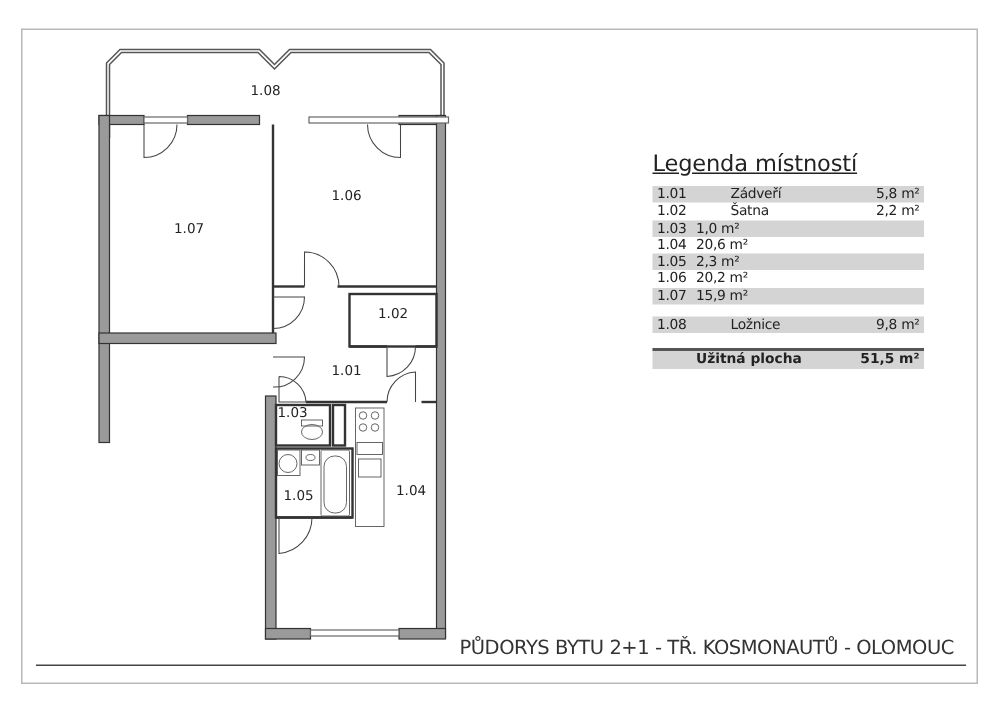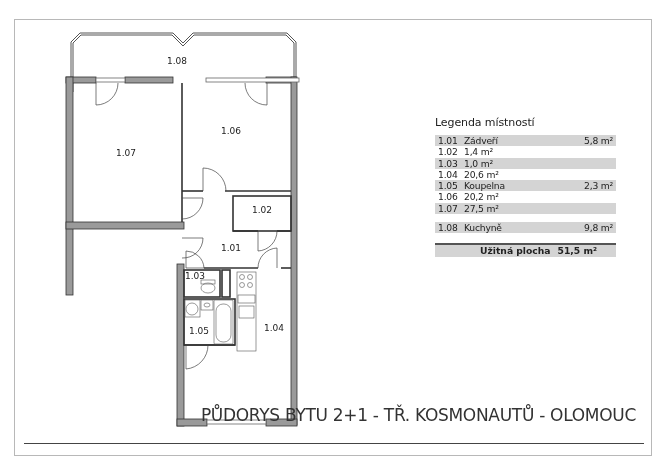--- a/index.html
+++ b/index.html
@@ -1,30 +1,30 @@
 <!DOCTYPE html>
 <html><head>
 <meta charset="utf-8">
 <style>
   html, body { margin: 0; padding: 0; background: #ffffff; }
   body { width: 664px; height: 468px; position: relative; overflow: hidden; font-family: "DejaVu Sans", sans-serif; }
   .frame { position: absolute; left: 14px; top: 19px; width: 638px; height: 437px; border: 1px solid #b8b8b8; box-sizing: border-box; }
   svg.plan { position: absolute; left: 0; top: 0; }
   .legend { position: absolute; left: 435px; top: 100px; width: 181px; color: #222; }
-  .legend-title { font-size: 11px; margin-bottom: 6px; letter-spacing: -0.1px; margin-top: 16px; }
+  .legend-title { font-size: 15px; text-decoration: underline; margin-bottom: 6px; letter-spacing: -0.1px; }
   .legend-row { display: flex; font-size: 9.2px; height: 11.3px; line-height: 11.3px; padding: 0 3px; letter-spacing: -0.2px; }
   .legend-row.shade { background: #d4d4d4; }
   .legend-row .num { width: 26px; }
-  .legend-row .name { flex: 1; }
+  .legend-row .name { flex: 1; margin-left: 23px; }
   .legend-row .area { }
   .legend-gap { height: 8px; }
-  .total-row { margin-top: 10px; border-top: 2px solid #555; background: #d4d4d4; display: flex; font-size: 9.2px; font-weight: bold; height: 12px; line-height: 12px; padding: 0 19px; }
+  .total-row { margin-top: 10px; border-top: 2px solid #555; background: #d4d4d4; display: flex; font-size: 9.2px; font-weight: bold; height: 12px; line-height: 12px; padding: 0 3px; }
   .total-row .num { width: 26px; }
   .total-row .name { flex: 1; }
-  .footer-title { position: absolute; right: 28px; top: 405px; font-size: 17px; color: #333; letter-spacing: -0.3px; }
+  .footer-title { position: absolute; right: 28px; top: 425px; font-size: 13px; color: #333; letter-spacing: -0.3px; }
   .footer-line { position: absolute; left: 24px; width: 620px; top: 443px; height: 1px; background: #444; }
   .room-label { position: absolute; font-size: 9px; color: #222; }
 </style>
 </head>
 <body>
 
 <div class="frame"></div>
 
 <svg class="plan" width="664" height="468" viewBox="0 0 664 468">
   <g fill="none" stroke="#555" stroke-width="1">
@@ -128,49 +128,49 @@
 <div class="legend">
   <div class="legend-title">Legenda místností</div>
 
   <div class="legend-row shade">
     <span class="num">1.01</span>
     <span class="name">Zádveří</span>
     <span class="area">5,8 m²</span>
   </div>
   <div class="legend-row">
     <span class="num">1.02</span>
-    <span class="area">1,4 m²</span>
+    <span class="name">Šatna</span>
+    <span class="area">2,2 m²</span>
   </div>
   <div class="legend-row shade">
     <span class="num">1.03</span>
     <span class="area">1,0 m²</span>
   </div>
   <div class="legend-row">
     <span class="num">1.04</span>
     <span class="area">20,6 m²</span>
   </div>
   <div class="legend-row shade">
     <span class="num">1.05</span>
-    <span class="name">Koupelna</span>
     <span class="area">2,3 m²</span>
   </div>
   <div class="legend-row">
     <span class="num">1.06</span>
     <span class="area">20,2 m²</span>
   </div>
   <div class="legend-row shade">
     <span class="num">1.07</span>
-    <span class="area">27,5 m²</span>
+    <span class="area">15,9 m²</span>
   </div>
 
   <div class="legend-gap"></div>
 
   <div class="legend-row shade">
     <span class="num">1.08</span>
-    <span class="name">Kuchyně</span>
+    <span class="name">Ložnice</span>
     <span class="area">9,8 m²</span>
   </div>
 
   <div class="total-row">
     <span class="num"></span>
     <span class="name">Užitná plocha</span>
     <span class="area">51,5 m²</span>
   </div>
 </div>
 

